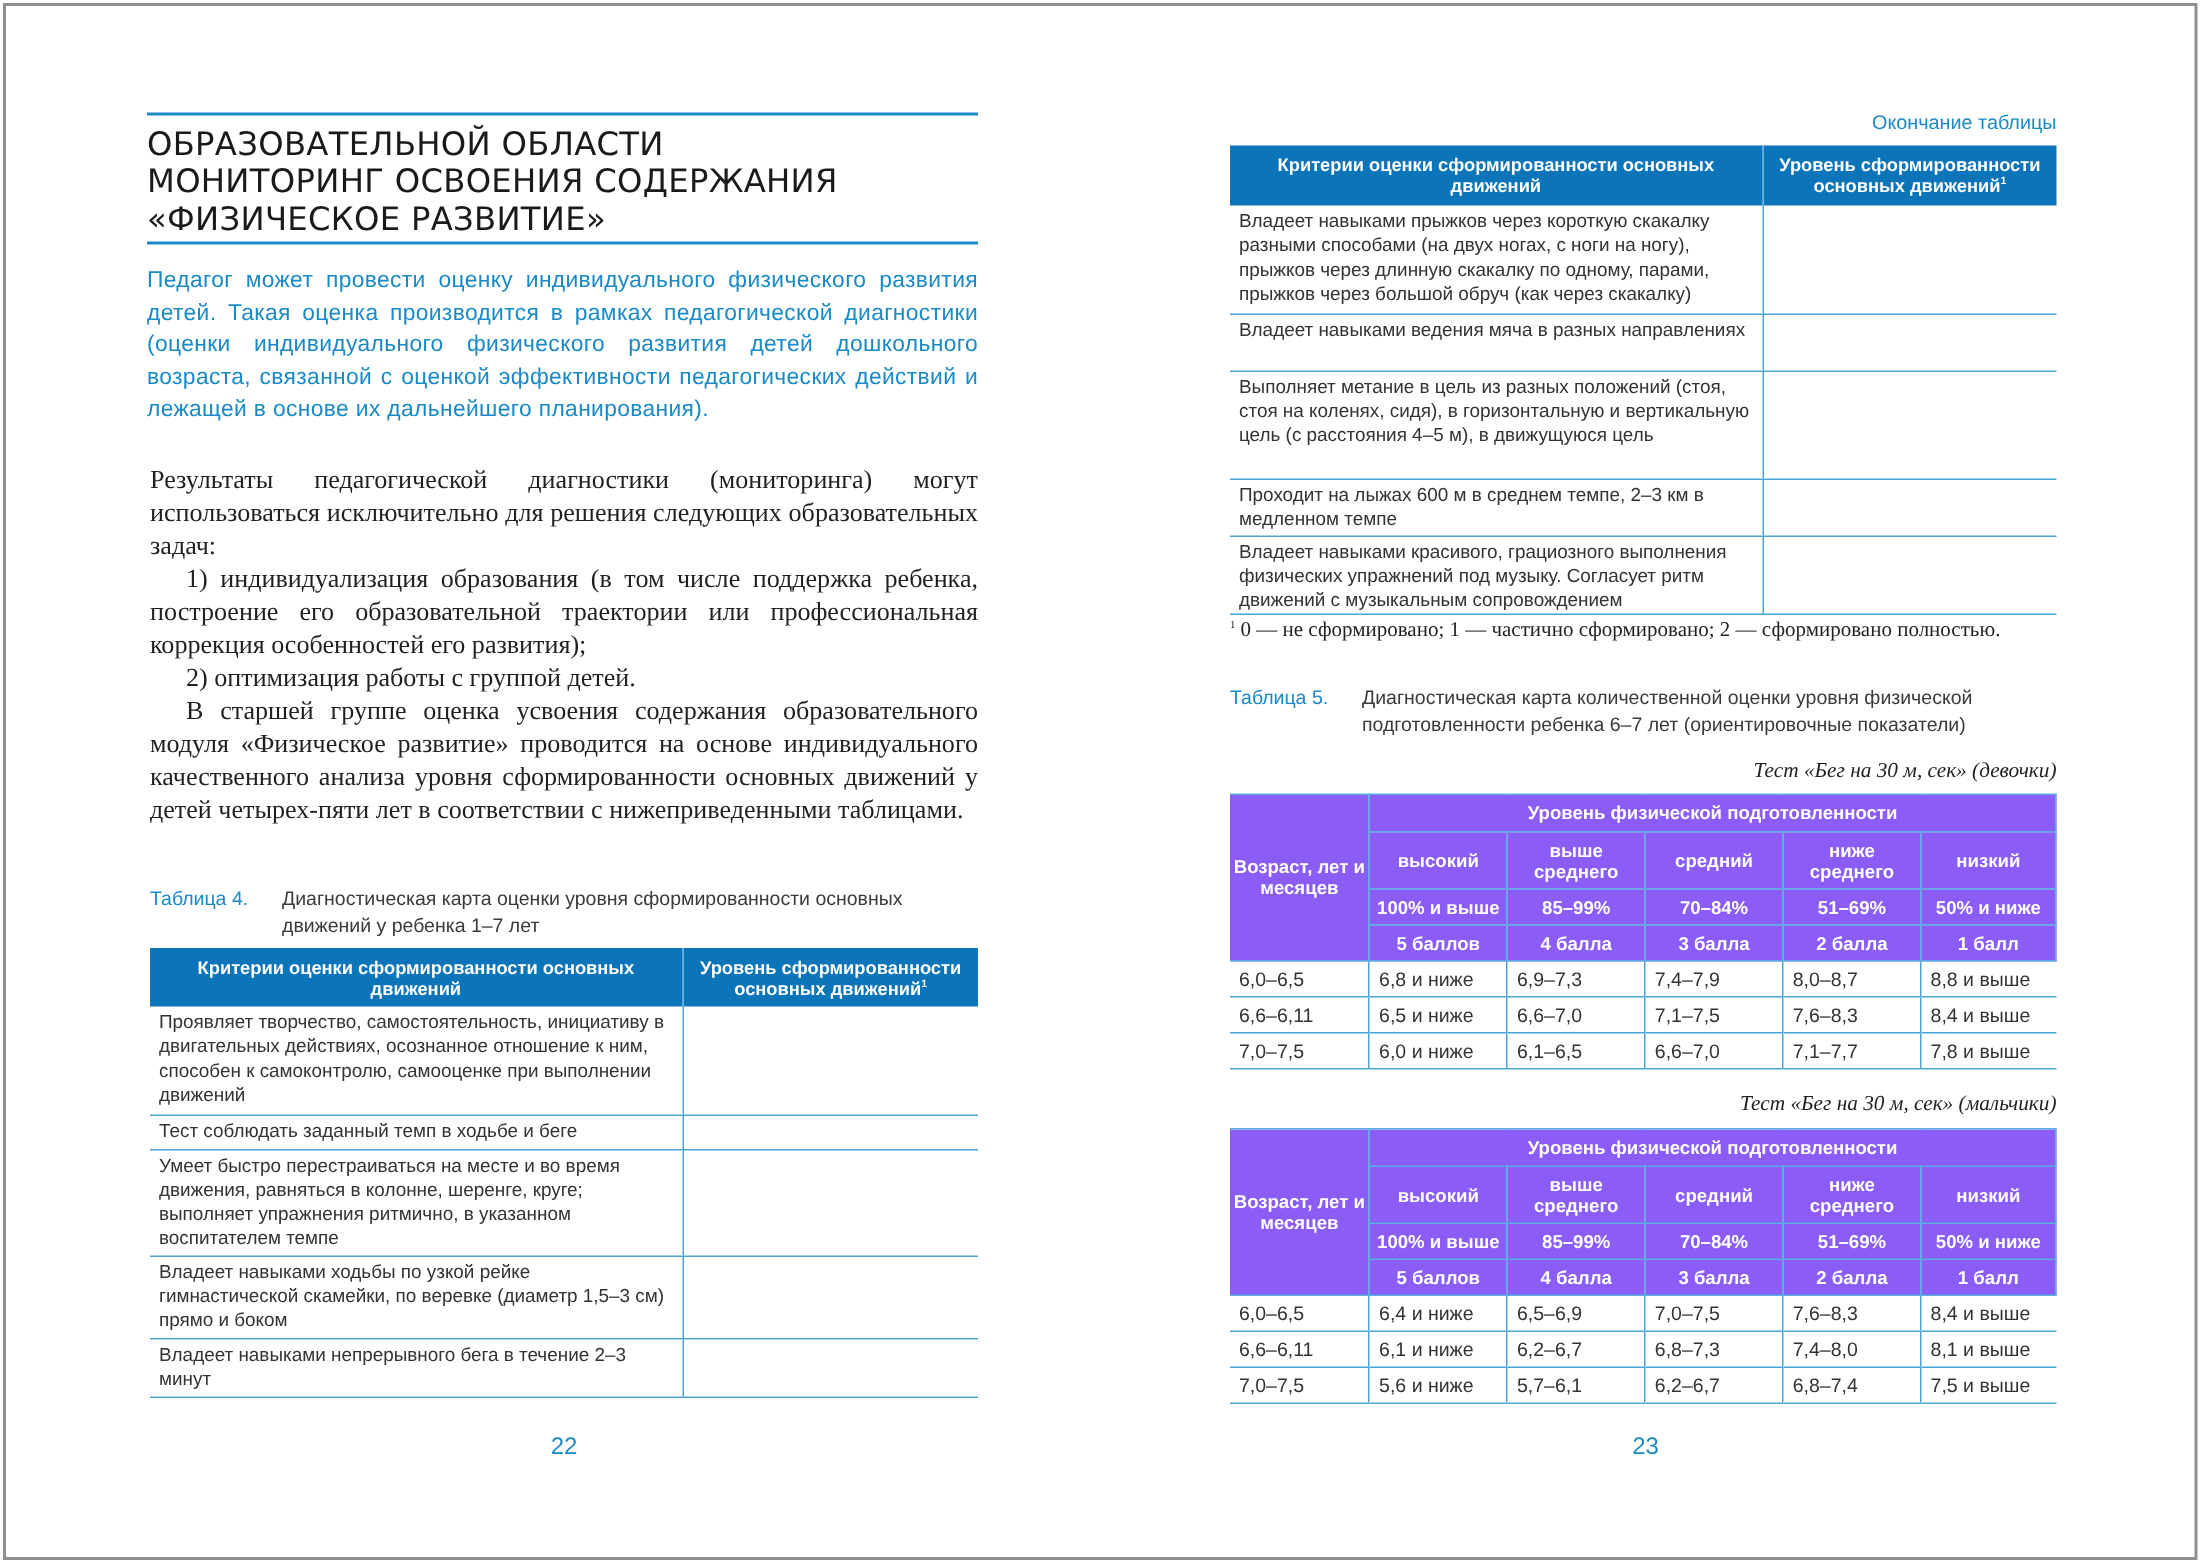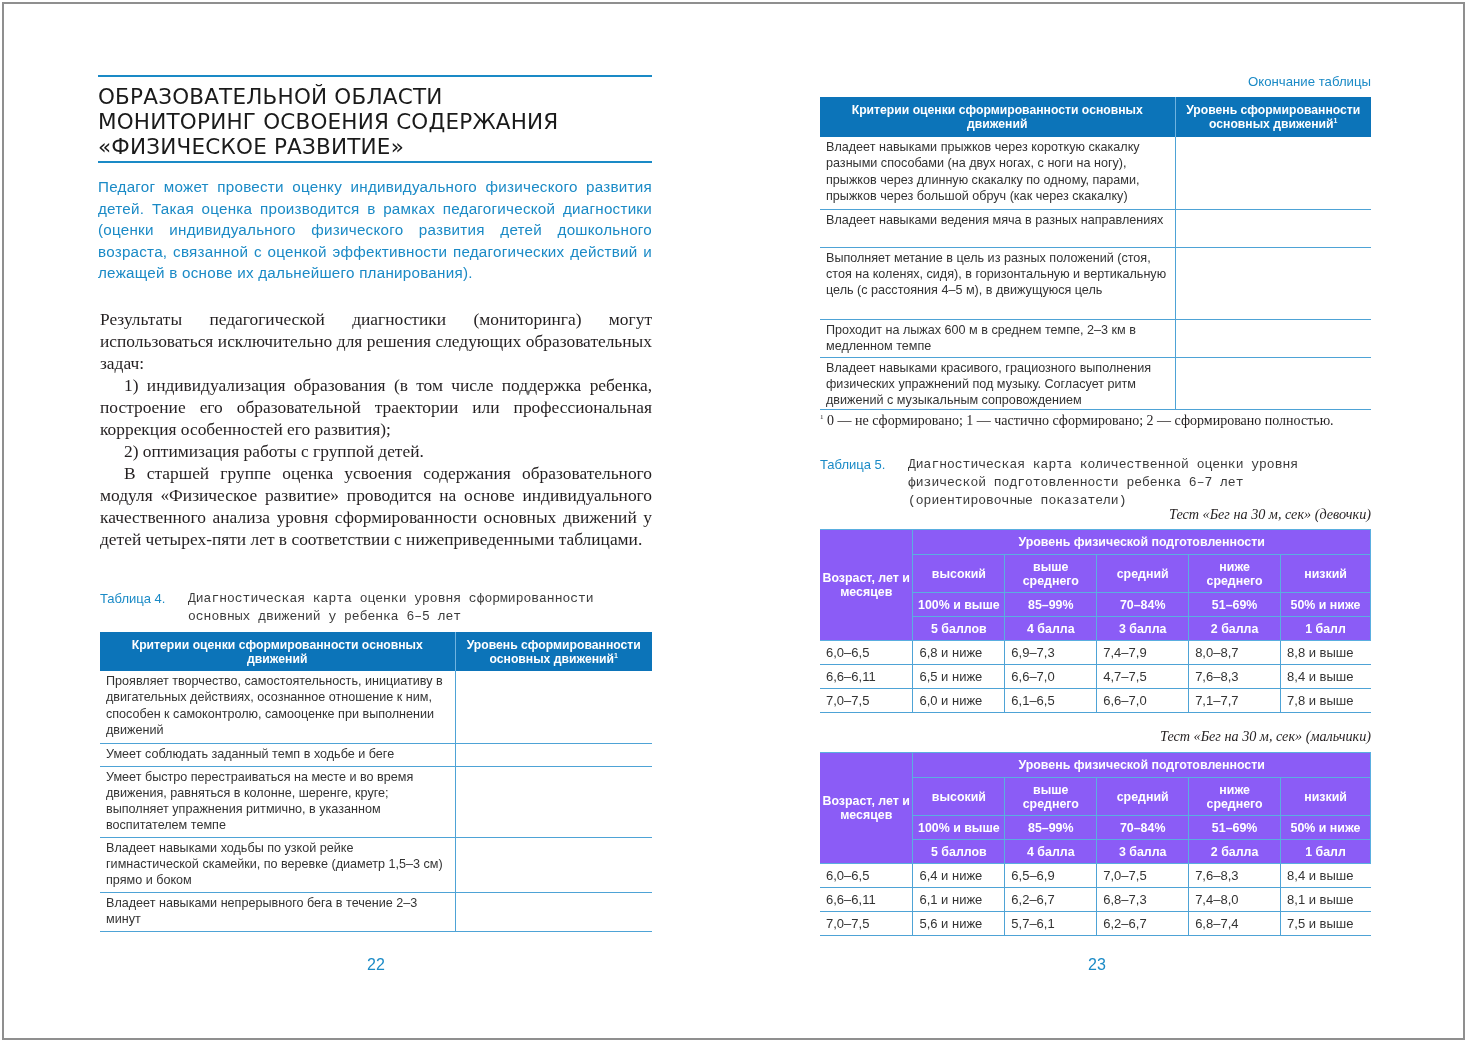--- a/index.html
+++ b/index.html
@@ -12,21 +12,21 @@
            font-size: 21.5px; line-height: 25px; color: #1a1a1a; letter-spacing: 0.2px; font-weight: normal; }
   .lead { position: absolute; left: 98px; top: 176px; width: 554px; color: #1a8ac6;
           font-family: "Liberation Sans", sans-serif; font-size: 15.2px; line-height: 21.6px; text-align: justify; letter-spacing: 0.25px; }
   .body-text { position: absolute; left: 100px; top: 308px; width: 552px; font-family: "Liberation Serif", serif;
                font-size: 17.4px; line-height: 22px; text-align: justify; color: #231f20; }
   .body-text p { margin: 0; }
   .body-text p.indent { text-indent: 24px; }
 
   .caption { position: absolute; display: flex; font-size: 13px; line-height: 18px; color: #3a3a3a; }
   .caption .num { color: #1a8ac6; width: 88px; flex: none; }
-  .caption .text { flex: 1; font-family: Liberation Mono, monospace; }
+  .caption .text { flex: 1; }
 
   table { border-collapse: collapse; position: absolute; font-family: "Liberation Sans", sans-serif; }
   .crit-table th { background: #0c74b9; color: #fff; font-weight: bold; font-size: 12.2px; line-height: 14px;
                    text-align: center; padding: 4px 4px; border-right: 1px solid #6fb3e0; vertical-align: middle; }
   .crit-table th:last-child { border-right: none; }
   .crit-table td { font-size: 12.6px; line-height: 16.3px; color: #333; padding: 2px 6px 1px 6px;
                    border-bottom: 1.5px solid #4ea3d6; vertical-align: top; }
   .crit-table td.level { border-left: 1.5px solid #4ea3d6; }
   sup { font-size: 7px; vertical-align: super; line-height: 0; }
 
@@ -64,41 +64,41 @@
 
   <div class="body-text">
     <p>Результаты педагогической диагностики (мониторинга) могут использоваться исключительно для решения следующих образовательных задач:</p>
     <p class="indent">1) индивидуализация образования (в том числе поддержка ребенка, построение его образовательной траектории или профессиональная коррекция особенностей его развития);</p>
     <p class="indent">2) оптимизация работы с группой детей.</p>
     <p class="indent">В старшей группе оценка усвоения содержания образовательного модуля «Физическое развитие» проводится на основе индивидуального качественного анализа уровня сформированности основных движений у детей четырех-пяти лет в соответствии с нижеприведенными таблицами.</p>
   </div>
 
   <div class="caption" style="left:100px; top:590px; width:552px;">
     <span class="num">Таблица 4.</span>
-    <span class="text">Диагностическая карта оценки уровня сформированности основных движений у ребенка 6–5  лет</span>
+    <span class="text">Диагностическая карта оценки уровня сформированности основных движений у ребенка 1–7  лет</span>
   </div>
 
   <table class="crit-table" style="left:100px; top:632px; width:552px;">
     <colgroup>
         <col style="width:355px">
         <col style="width:197px">
       </colgroup>
     <thead>
       <tr style="height:39px">
         <th><span>Критерии оценки сформированности основных движений</span></th>
         <th><span>Уровень сформированности основных  движений</span><sup>1</sup></th>
       </tr>
     </thead>
     <tbody>
       <tr style="height:72px">
         <td>Проявляет творчество, самостоятельность, инициативу в двигательных действиях, осознанное отношение к ним, способен к самоконтролю, самооценке при выполнении движений</td>
         <td class="level"></td>
       </tr>
       <tr style="height:23px">
-        <td>Умеет соблюдать заданный темп в ходьбе и беге</td>
+        <td>Тест соблюдать заданный темп в ходьбе и беге</td>
         <td class="level"></td>
       </tr>
       <tr style="height:71px">
         <td>Умеет быстро перестраиваться на месте и во время движения, равняться в колонне, шеренге, круге; выполняет упражнения ритмично, в указанном воспитателем темпе</td>
         <td class="level"></td>
       </tr>
       <tr style="height:55px">
         <td>Владеет навыками ходьбы по узкой рейке гимнастической скамейки, по веревке (диаметр 1,5–3 см) прямо и боком</td>
         <td class="level"></td>
       </tr>
@@ -202,21 +202,21 @@
         <td>6,8 и ниже</td>
         <td>6,9–7,3</td>
         <td>7,4–7,9</td>
         <td>8,0–8,7</td>
         <td>8,8 и выше</td>
       </tr>
       <tr>
         <td>6,6–6,11</td>
         <td>6,5 и ниже</td>
         <td>6,6–7,0</td>
-        <td>4,7–7,5</td>
+        <td>7,1–7,5</td>
         <td>7,6–8,3</td>
         <td>8,4 и выше</td>
       </tr>
       <tr>
         <td>7,0–7,5</td>
         <td>6,0 и ниже</td>
         <td>6,1–6,5</td>
         <td>6,6–7,0</td>
         <td>7,1–7,7</td>
         <td>7,8 и выше</td>

